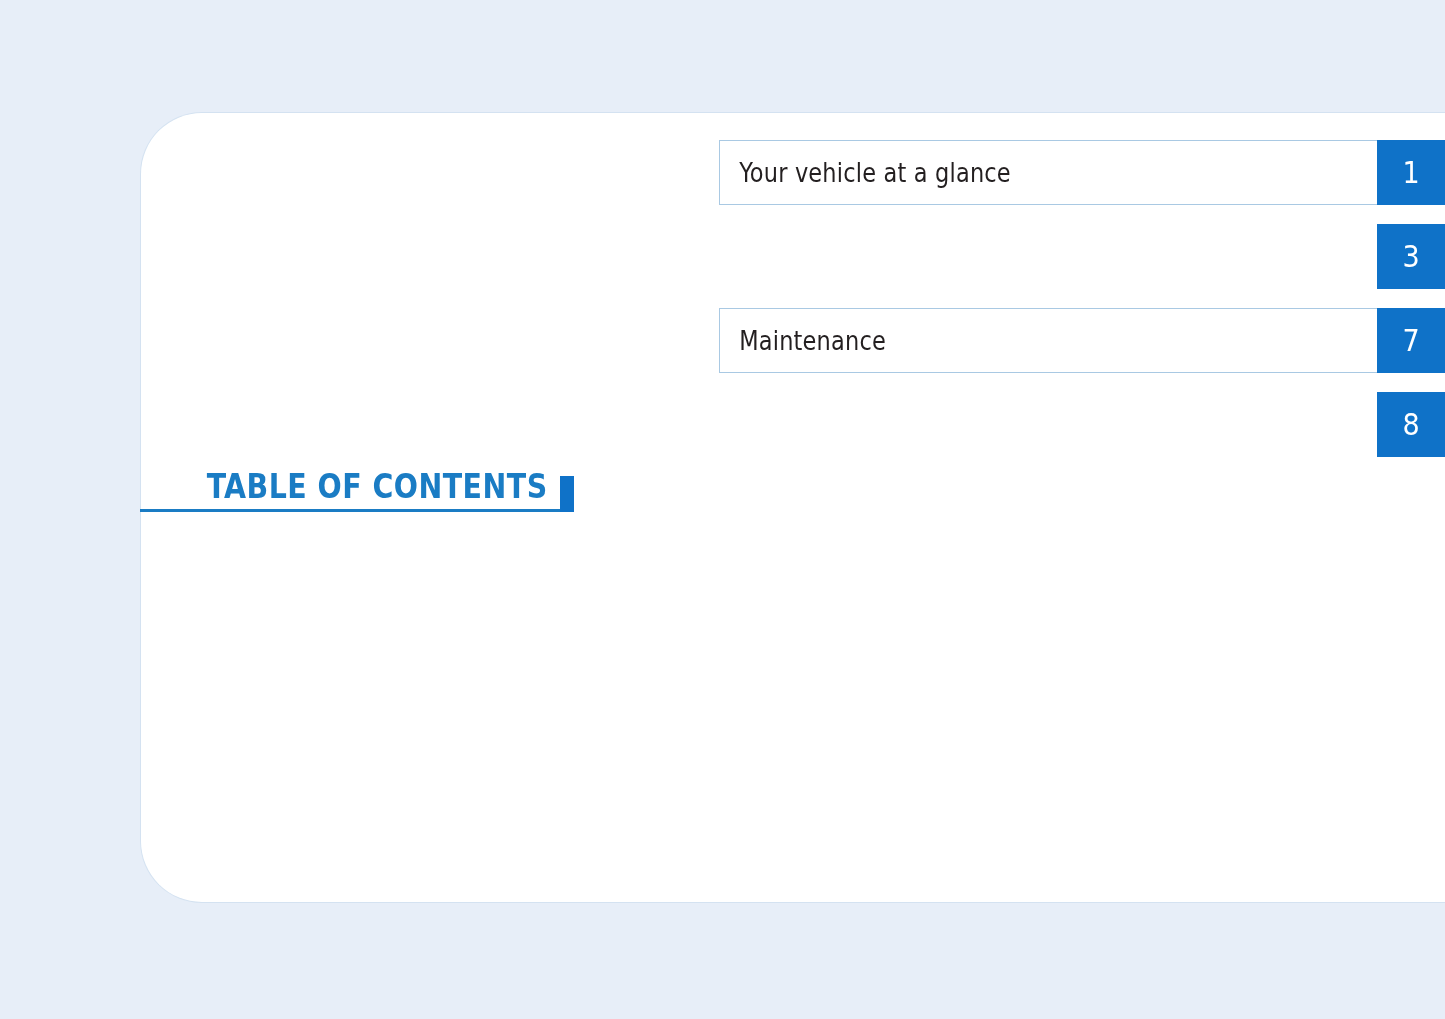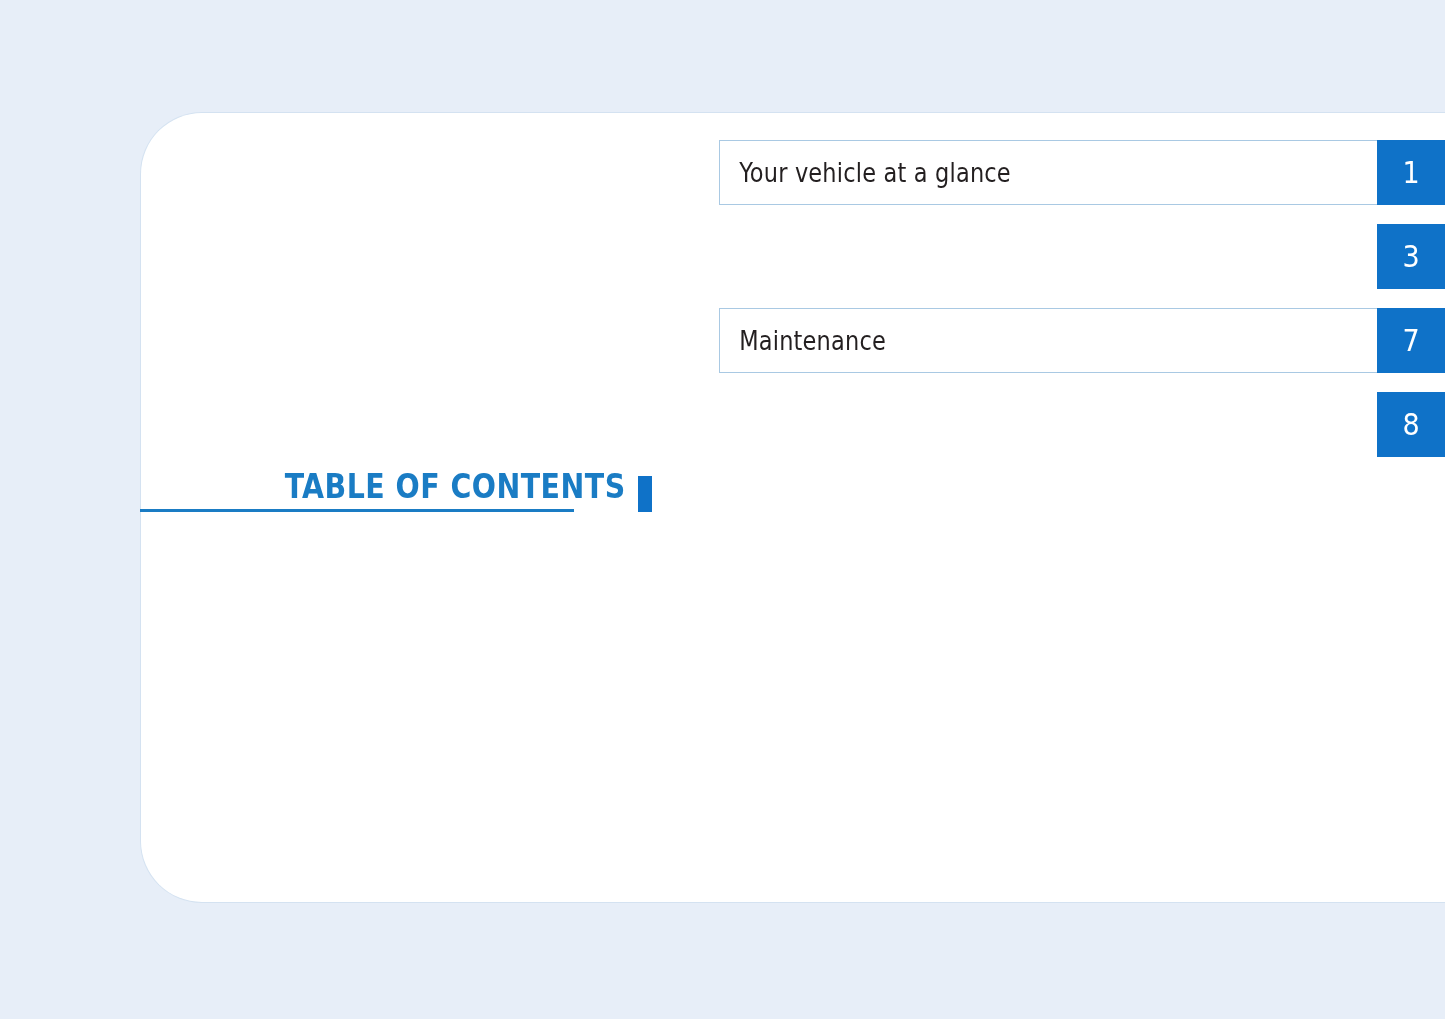--- a/index.html
+++ b/index.html
@@ -28,21 +28,21 @@
     border: 1px solid #d4e2f1;
     border-right: none;
     box-sizing: border-box;
   }
 
   
   #title-block {
     position: absolute;
     left: 140px;
     top: 462px;
-    width: 512px;
+    width: 434px;
     height: 50px;
   }
   #title-text {
     position: absolute;
     right: 26px;
     bottom: 6px;
     font-family: "DejaVu Sans Condensed", "Liberation Sans Narrow", "Liberation Sans", sans-serif;
     font-size: 34px;
     font-weight: 700;
     letter-spacing: 0.5px;

